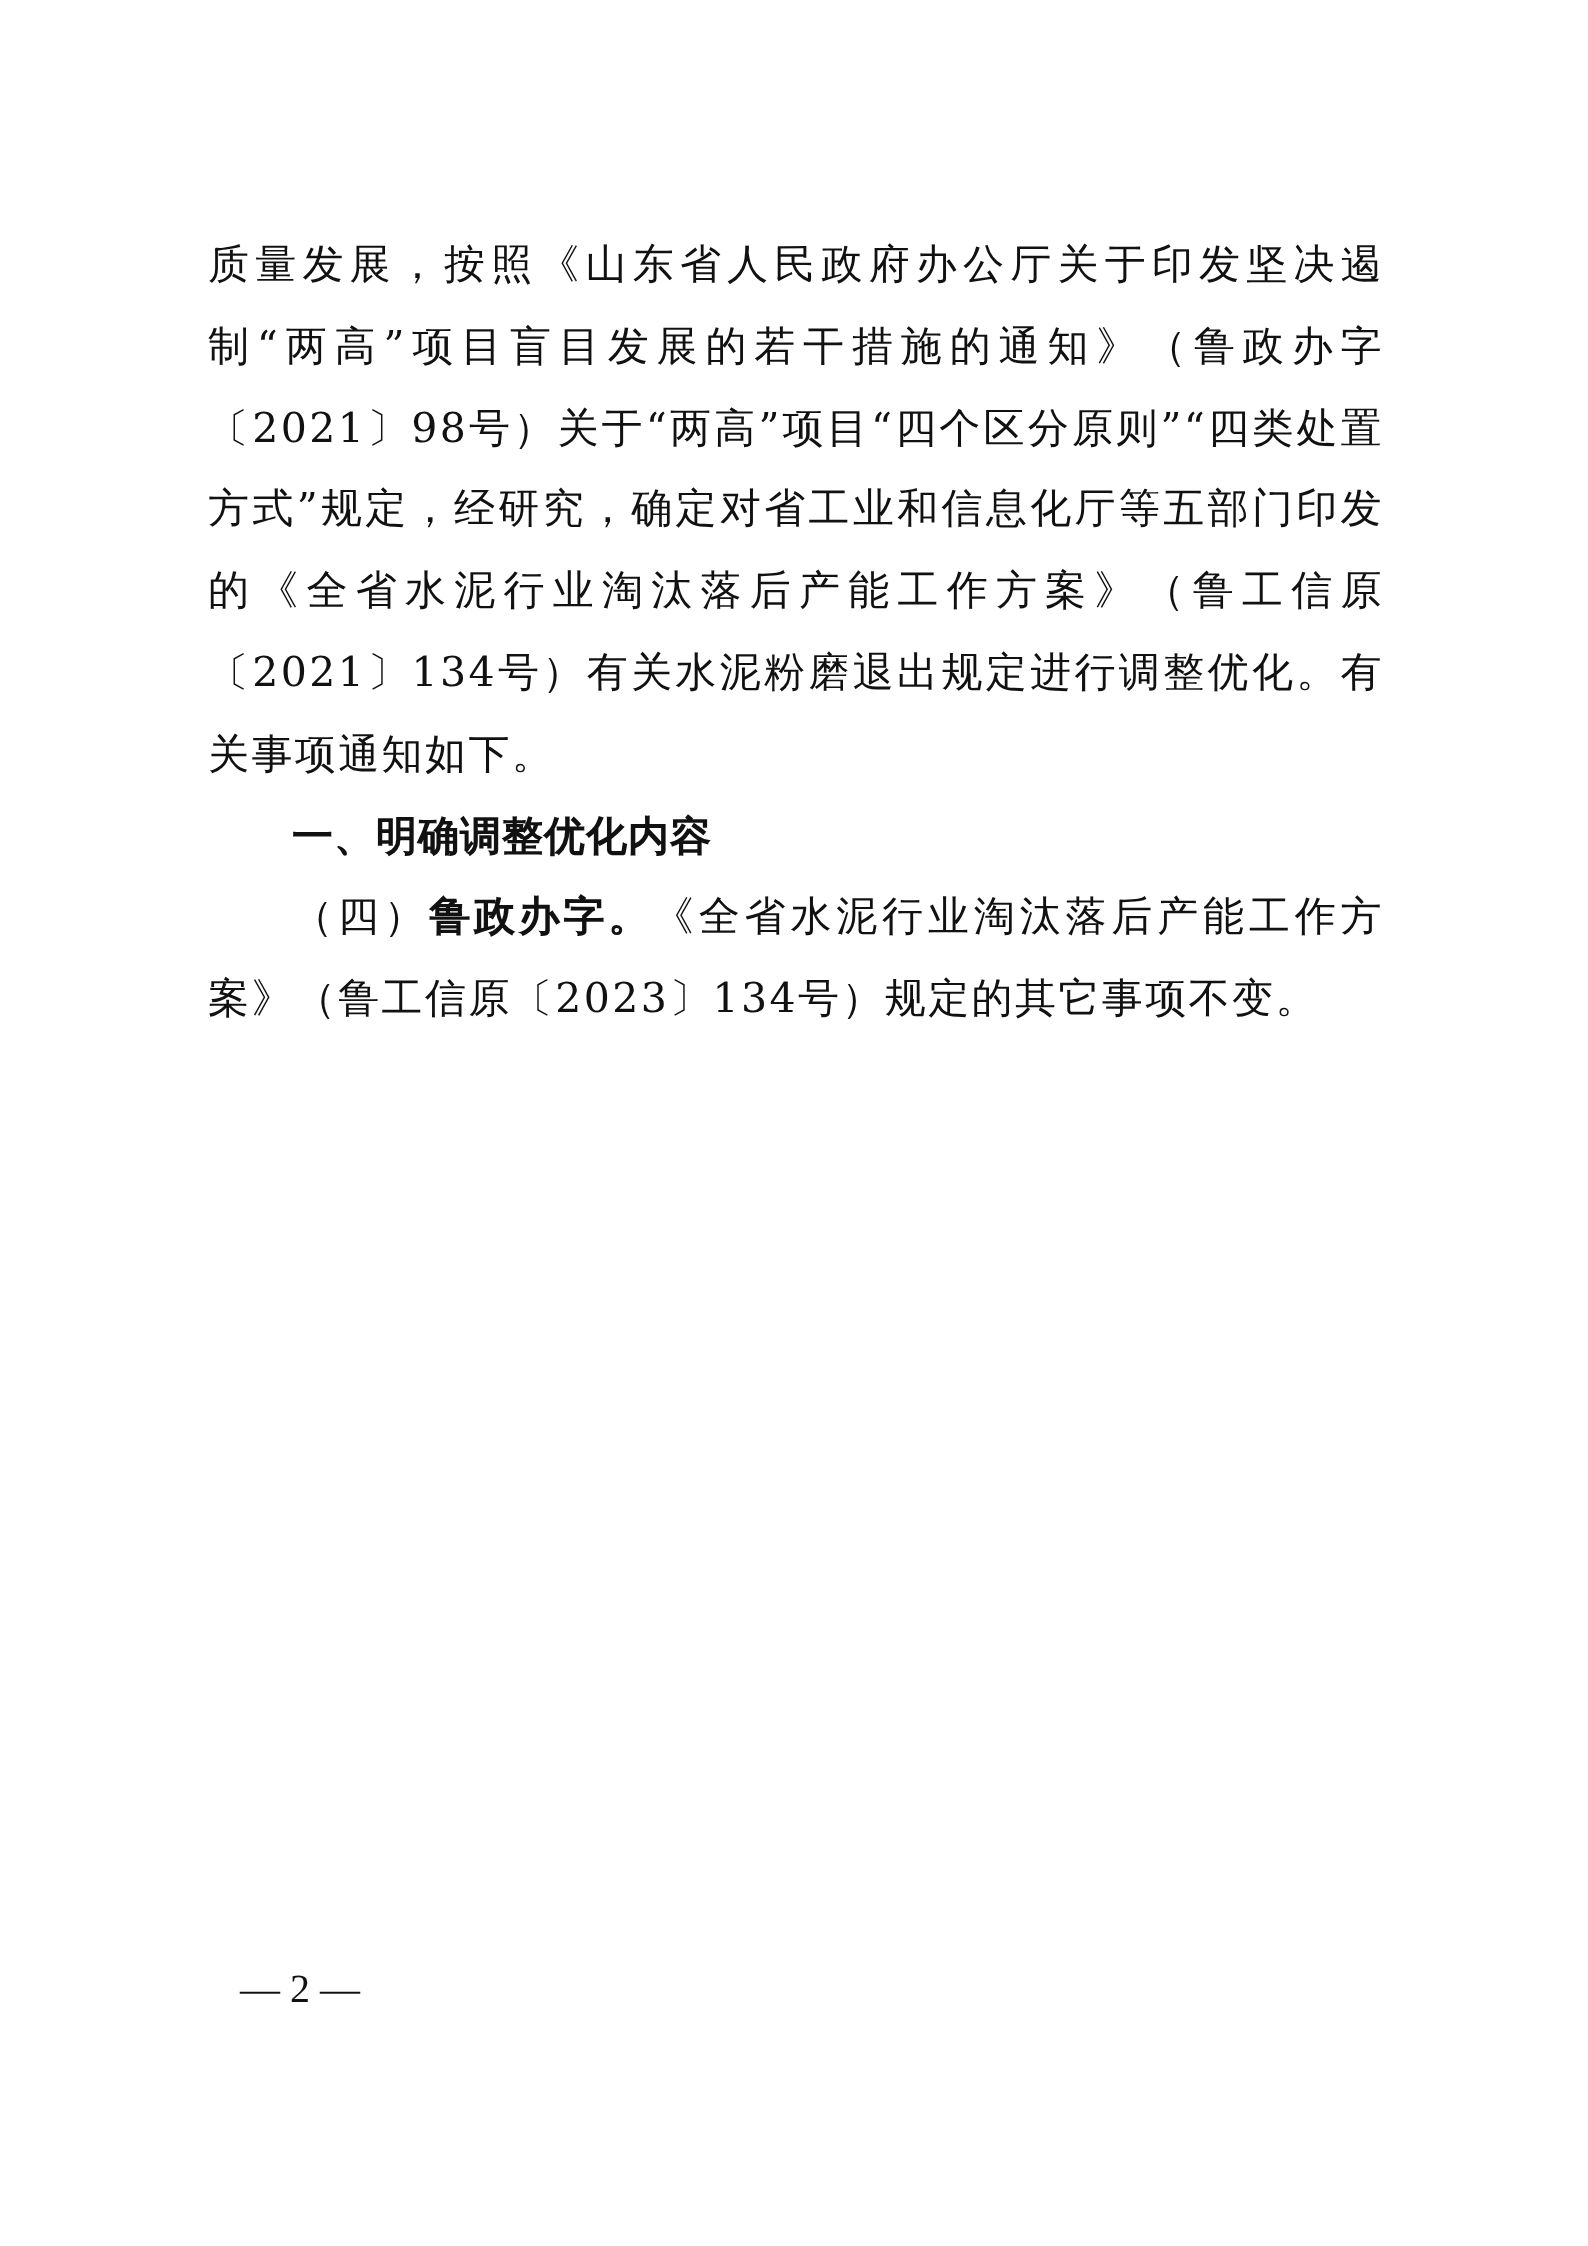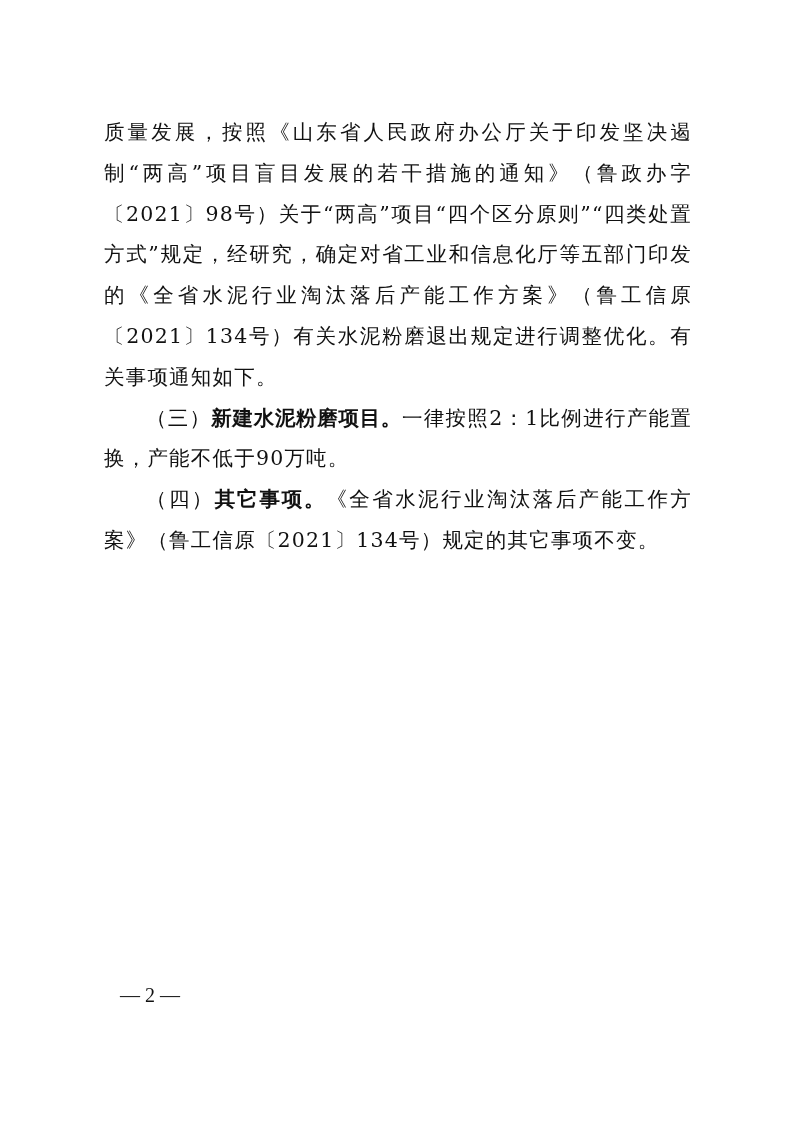--- a/index.html
+++ b/index.html
@@ -19,22 +19,20 @@
     position: absolute; left: 120px; top: 984px;
     font-family: "Liberation Serif", "DejaVu Serif", serif; font-size: 20px; color: #111;
   }
 </style>
 </head>
 <body>
 
 <div class="page">
   <div class="content">
     <p>质量发展，按照《山东省人民政府办公厅关于印发坚决遏制“两高”项目盲目发展的若干措施的通知》（鲁政办字〔2021〕98号）关于“两高”项目“四个区分原则”“四类处置方式”规定，经研究，确定对省工业和信息化厅等五部门印发的《全省水泥行业淘汰落后产能工作方案》（鲁工信原〔2021〕134号）有关水泥粉磨退出规定进行调整优化。有关事项通知如下。</p>
+    <p class="indent heading">一、明确调整优化内容</p>
 
     <p class="indent">
-      <span>（三）</span><span class="bold-run">新建水泥粉磨项目。</span><span>一律按照2：1比例进行产能置换，产能不低于90万吨。</span>
-    </p>
-    <p class="indent">
-      <span>（四）</span><span class="bold-run">其它事项。</span><span>《全省水泥行业淘汰落后产能工作方案》（鲁工信原〔2021〕134号）规定的其它事项不变。</span>
+      <span>（四）</span><span class="bold-run">鲁政办字。</span><span>《全省水泥行业淘汰落后产能工作方案》（鲁工信原〔2023〕134号）规定的其它事项不变。</span>
     </p>
   </div>
   <div class="page-number">— 2 —</div>
 </div>
 
 </body></html>

